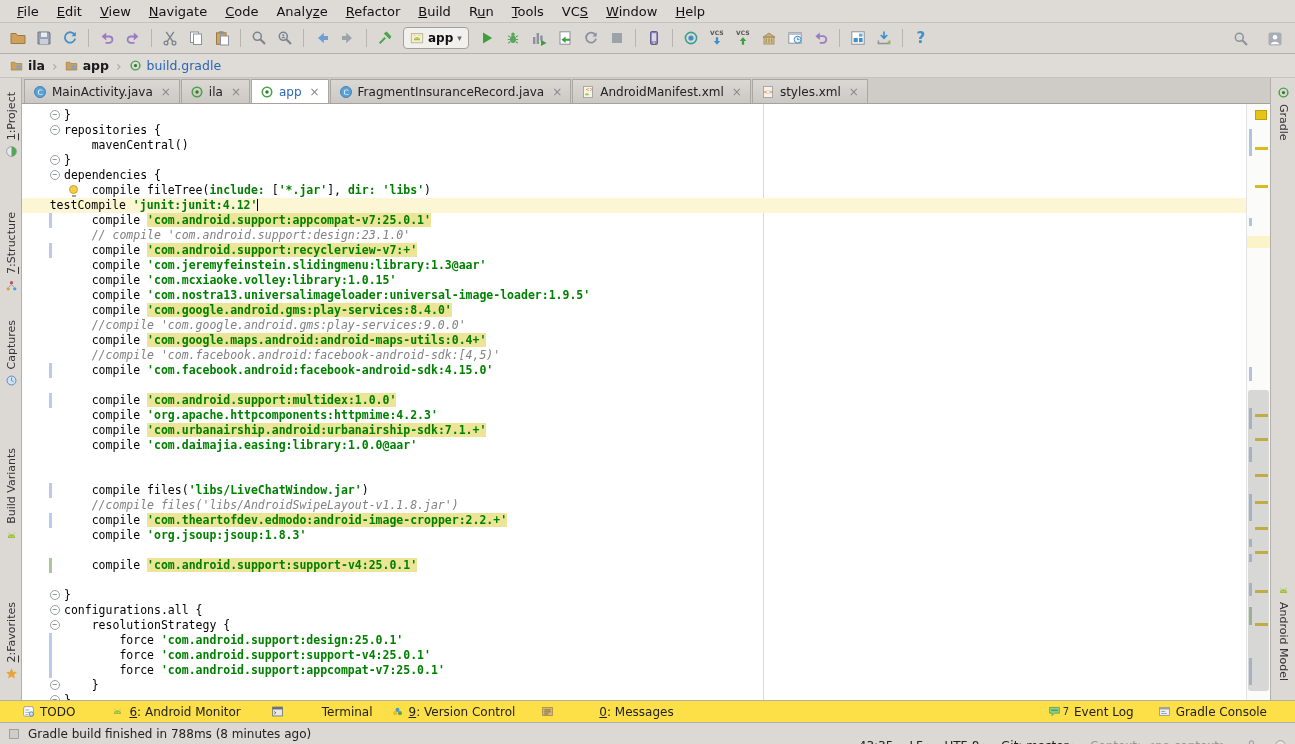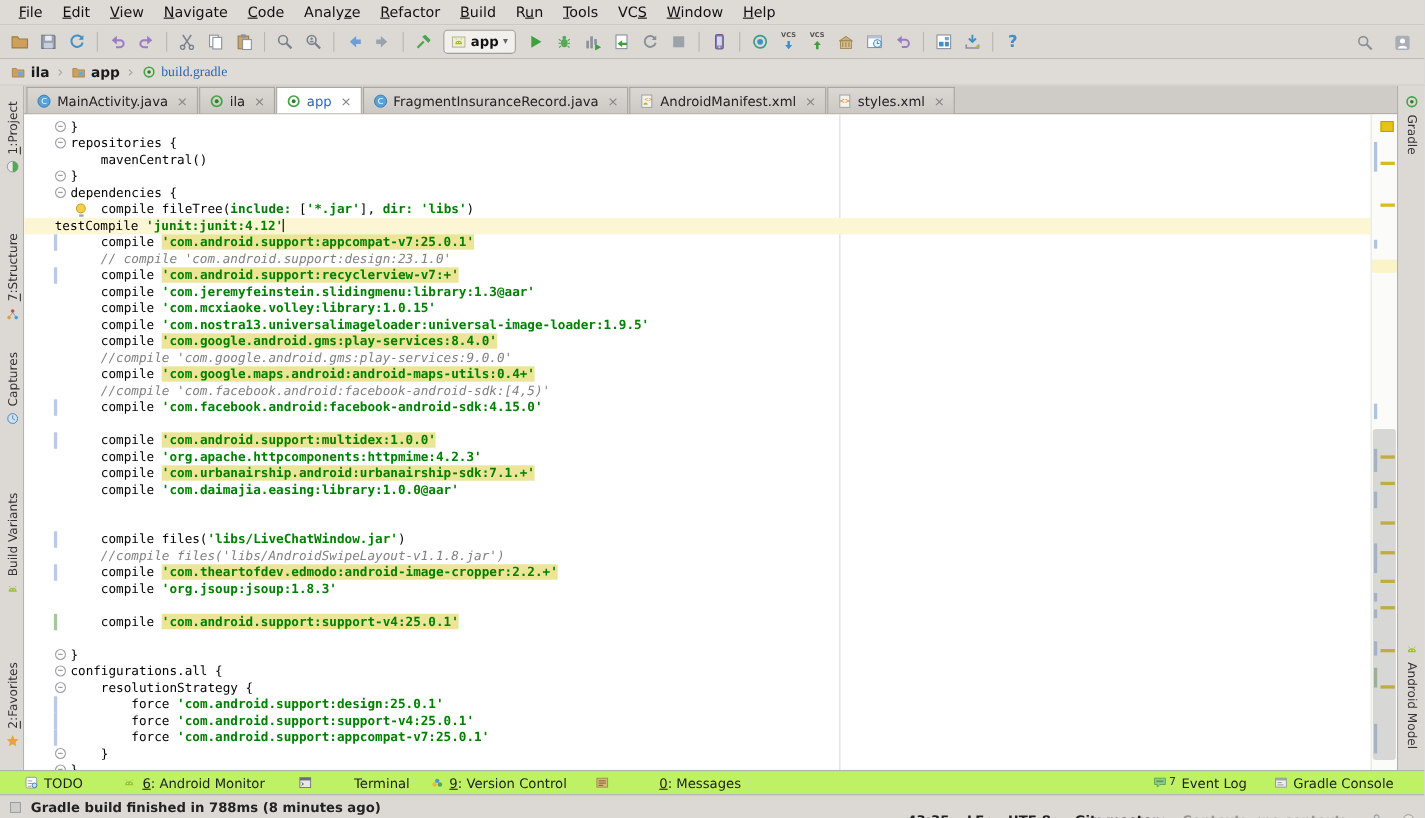--- a/index.html
+++ b/index.html
@@ -29,21 +29,21 @@
   .runcfg .dd{font-size:9px;color:#666;}
   .vcsbtn{flex-direction:column;gap:0;}
   .vcs-cap{font-size:6px;color:#555;line-height:6px;font-weight:bold;}
   .help-q{font-size:15px;font-weight:bold;color:#3f8fc9;}
   .tb-right{position:absolute;right:8px;top:0;height:31px;display:flex;align-items:center;gap:10px;}
 
   
   .breadcrumbs{position:absolute;top:54px;left:0;right:0;height:24px;background:#dfdcd8;
                border-bottom:1px solid #c6c2be;display:flex;align-items:center;padding-left:10px;font-size:12.5px;}
   .bc{display:flex;align-items:center;gap:5px;font-weight:bold;color:#1a1a1a;}
-  .bc.file{color:#2a65b5;font-weight:normal;font-family:Liberation Serif, serif;}
+  .bc.file{color:#2a65b5;font-weight:normal;}
   .bc-sep{color:#a8a49e;font-size:14px;margin:0 7px;}
 
   
   .main{position:absolute;top:78px;left:0;right:0;height:622px;background:#fff;}
   .stripe-left{position:absolute;left:0;top:0;bottom:0;width:22px;background:#dcd9d5;border-right:1px solid #b3afab;}
   .stripe-right{position:absolute;right:0;top:0;bottom:0;width:25px;background:#dcd9d5;border-left:1px solid #b3afab;}
   .vbtn{position:absolute;display:flex;flex-direction:column;align-items:center;gap:5px;width:22px;}
   .stripe-right .vbtn{width:25px;}
   .vlabel{writing-mode:vertical-rl;transform:rotate(180deg);font-size:11px;color:#333;white-space:nowrap;}
   .vlabel-r{writing-mode:vertical-rl;font-size:11px;color:#333;white-space:nowrap;}
@@ -84,34 +84,34 @@
   
   #error-stripe{position:absolute;right:0;top:0;bottom:0;width:24px;background:#fbfbfa;border-left:1px solid #e4e4e2;}
   .warn-square{position:absolute;right:3px;width:12px;height:10px;background:#e6c415;border:1px solid #bda112;}
   .em-y{position:absolute;right:2px;width:13px;height:3px;background:#d9bb1e;}
   .em-blue{position:absolute;left:2px;width:3px;background:#aec4e0;}
   .em-green{position:absolute;left:2px;width:3px;background:#9fc49b;}
   .cur-band{position:absolute;left:0;right:0;height:12px;background:#fbf4c8;}
   .sthumb{position:absolute;left:1px;right:1px;background:rgba(140,140,140,.32);border-radius:3px;}
 
   
-  .bottombar{position:absolute;top:700px;left:0;right:0;height:22px;background:#bef264;border-top:1px solid #b3afab;
+  .bottombar{position:absolute;top:700px;left:0;right:0;height:22px;background:#fde047;border-top:1px solid #b3afab;
              display:flex;align-items:center;font-size:12px;color:#222;}
   .bb-item{display:flex;align-items:center;gap:5px;white-space:nowrap;}
   #bb-todo{margin-left:22px;}
   #bb-android{margin-left:36px;}
   #bb-terminal{margin-left:30px;gap:38px;}
   #bb-vc{margin-left:18px;}
   #bb-msg{margin-left:26px;gap:45px;}
   .bb-right{margin-left:auto;display:flex;align-items:center;gap:24px;margin-right:28px;}
   .badge{font-size:10px;color:#333;margin-left:-3px;}
 
   
   .statusbar{position:absolute;top:722px;left:0;right:0;height:22px;background:#dcd9d5;border-top:1px solid #b3afab;
-             display:flex;align-items:center;font-size:12px;color:#222;font-weight:bold;}
+             display:flex;align-items:center;font-size:12px;color:#222;}
   .sb-left{display:flex;align-items:center;gap:8px;margin-left:8px;}
   .sb-right{margin-left:auto;display:flex;align-items:center;gap:16px;margin-right:8px;margin-top:24px;}
   .sb-ctx{color:#9a968f;}
   .sb-w{display:flex;align-items:center;gap:3px;}
   .updn{display:inline-flex;flex-direction:column;line-height:4px;}
   .updn i{font-style:normal;font-size:5px;color:#777;display:block;height:4px;}
 </style>
 </head>
 <body>
 

